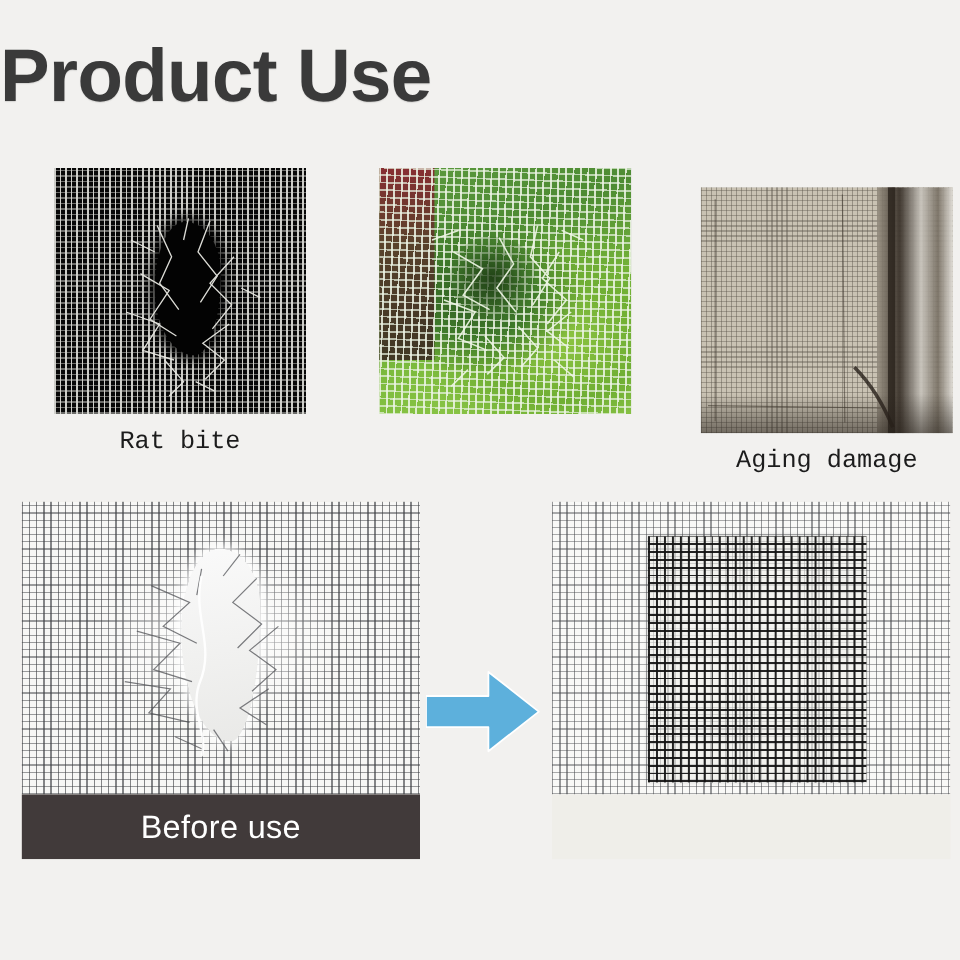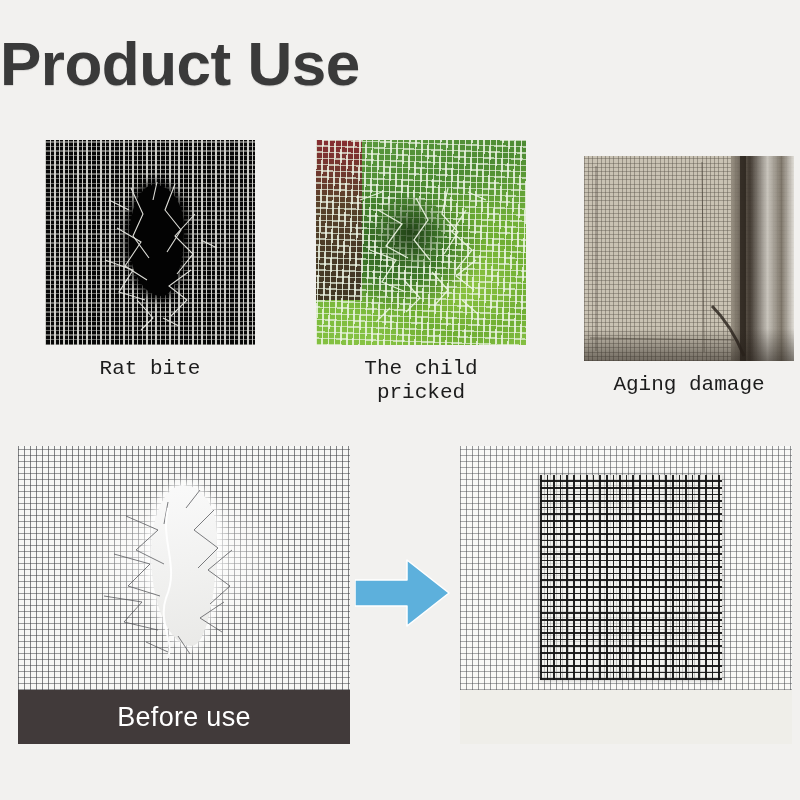--- a/index.html
+++ b/index.html
@@ -131,21 +131,21 @@
   }
   .hole.h-green{
     left:28%; top:28%; width:34%; height:34%;
     background:transparent;
     box-shadow:none;
   }
 
   
   .compare-row{
     position:absolute;
-    top:446px; left:0; width:680px; height:300px;
+    top:418px; left:0; width:680px; height:300px;
   }
   .compare-panel{
     position:absolute;
     width:332px; height:298px;
     overflow:hidden;
     background:#efeee9;
   }
   .compare-panel.left{ left:18px; }
   .compare-panel.right{ left:460px; }
 
@@ -266,22 +266,20 @@
           <path d="M160 120 L140 136 L158 150"></path>
           <path d="M88 140 L104 158 L90 172"></path>
           <path d="M116 132 L132 150 L118 166"></path>
           <path d="M44 60 L66 52"></path>
           <path d="M170 60 L152 52"></path>
           <path d="M74 168 L60 182"></path>
           <path d="M146 160 L162 174"></path>
         </g>
       </svg>
     </div>
-    <div class="damage-caption">The child
-pricked</div>
   </div>
 
   <div class="damage-card c2">
     <div class="thumb">
       <div class="mesh mesh-aged"></div>
       <div class="aged-frame"></div>
       <div class="aged-shadow"></div>
       <svg width="210" height="205" style="position:absolute;inset:0">
         <g stroke="rgba(60,52,44,0.55)" stroke-width="1" fill="none">
           <path d="M12 10 L12 195"></path>

